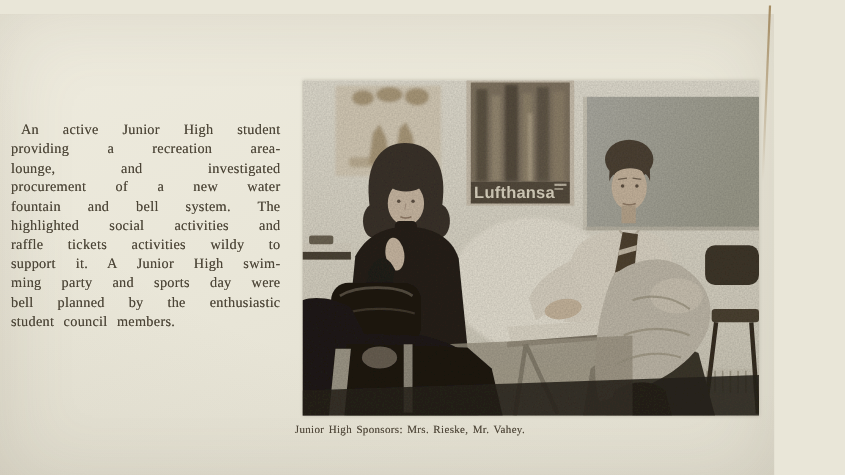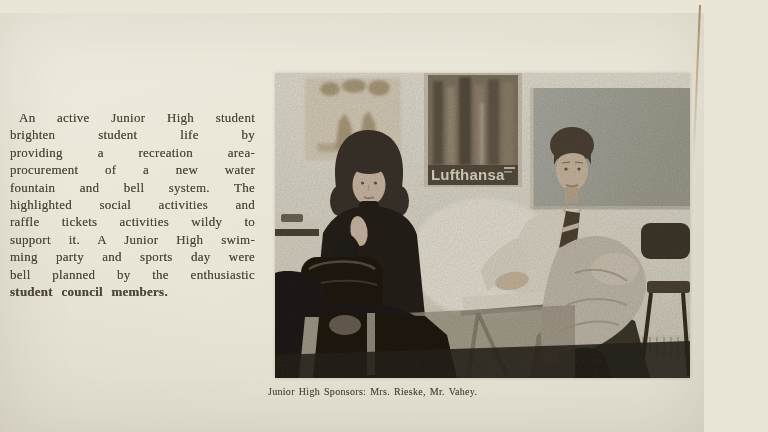--- a/index.html
+++ b/index.html
@@ -20,43 +20,43 @@
     transform:rotate(2.4deg);transform-origin:top center;
   }
   .body-text{
     position:absolute;left:10px;top:96px;width:245px;
     font-size:13px;line-height:17.4px;color:#4c4537;
     letter-spacing:.25px;
     text-shadow:0 0 .6px rgba(77,70,56,.65);
   }
   .body-text .line{text-align:justify;text-align-last:justify;text-justify:inter-character;}
   .body-text .line:first-child{padding-left:9px;}
-  .body-text .line:last-child{text-align-last:left;word-spacing:5px;font-weight:bold;}
+  .body-text .line:last-child{text-align-last:left;word-spacing:5px;}
   .caption{
     position:absolute;left:268px;top:373px;
     font-size:10px;color:#4f4739;letter-spacing:.3px;word-spacing:1.2px;
     text-shadow:0 0 .6px rgba(79,71,57,.55);
   }
   .photo{
     position:absolute;left:275px;top:60px;width:415px;height:305px;margin:0;
     box-shadow:0 0 3px rgba(100,90,68,.25);
   }
   .photo svg{display:block;}
 </style>
 </head>
 <body>
 
 <div class="stage">
 
   <div class="edge-line"></div>
 
   <div class="body-text">
       <div class="line">An active Junior High student</div>
-      <div class="line">brighten student life by</div>
       <div class="line">providing a recreation area-</div>
+      <div class="line">lounge, and investigated</div>
       <div class="line">procurement of a new water</div>
       <div class="line">fountain and bell system. The</div>
       <div class="line">highlighted social activities and</div>
       <div class="line">raffle tickets activities wildy to</div>
       <div class="line">support it. A Junior High swim-</div>
       <div class="line">ming party and sports day were</div>
       <div class="line">bell planned by the enthusiastic</div>
       <div class="line">student council members.</div>
     </div>
 

